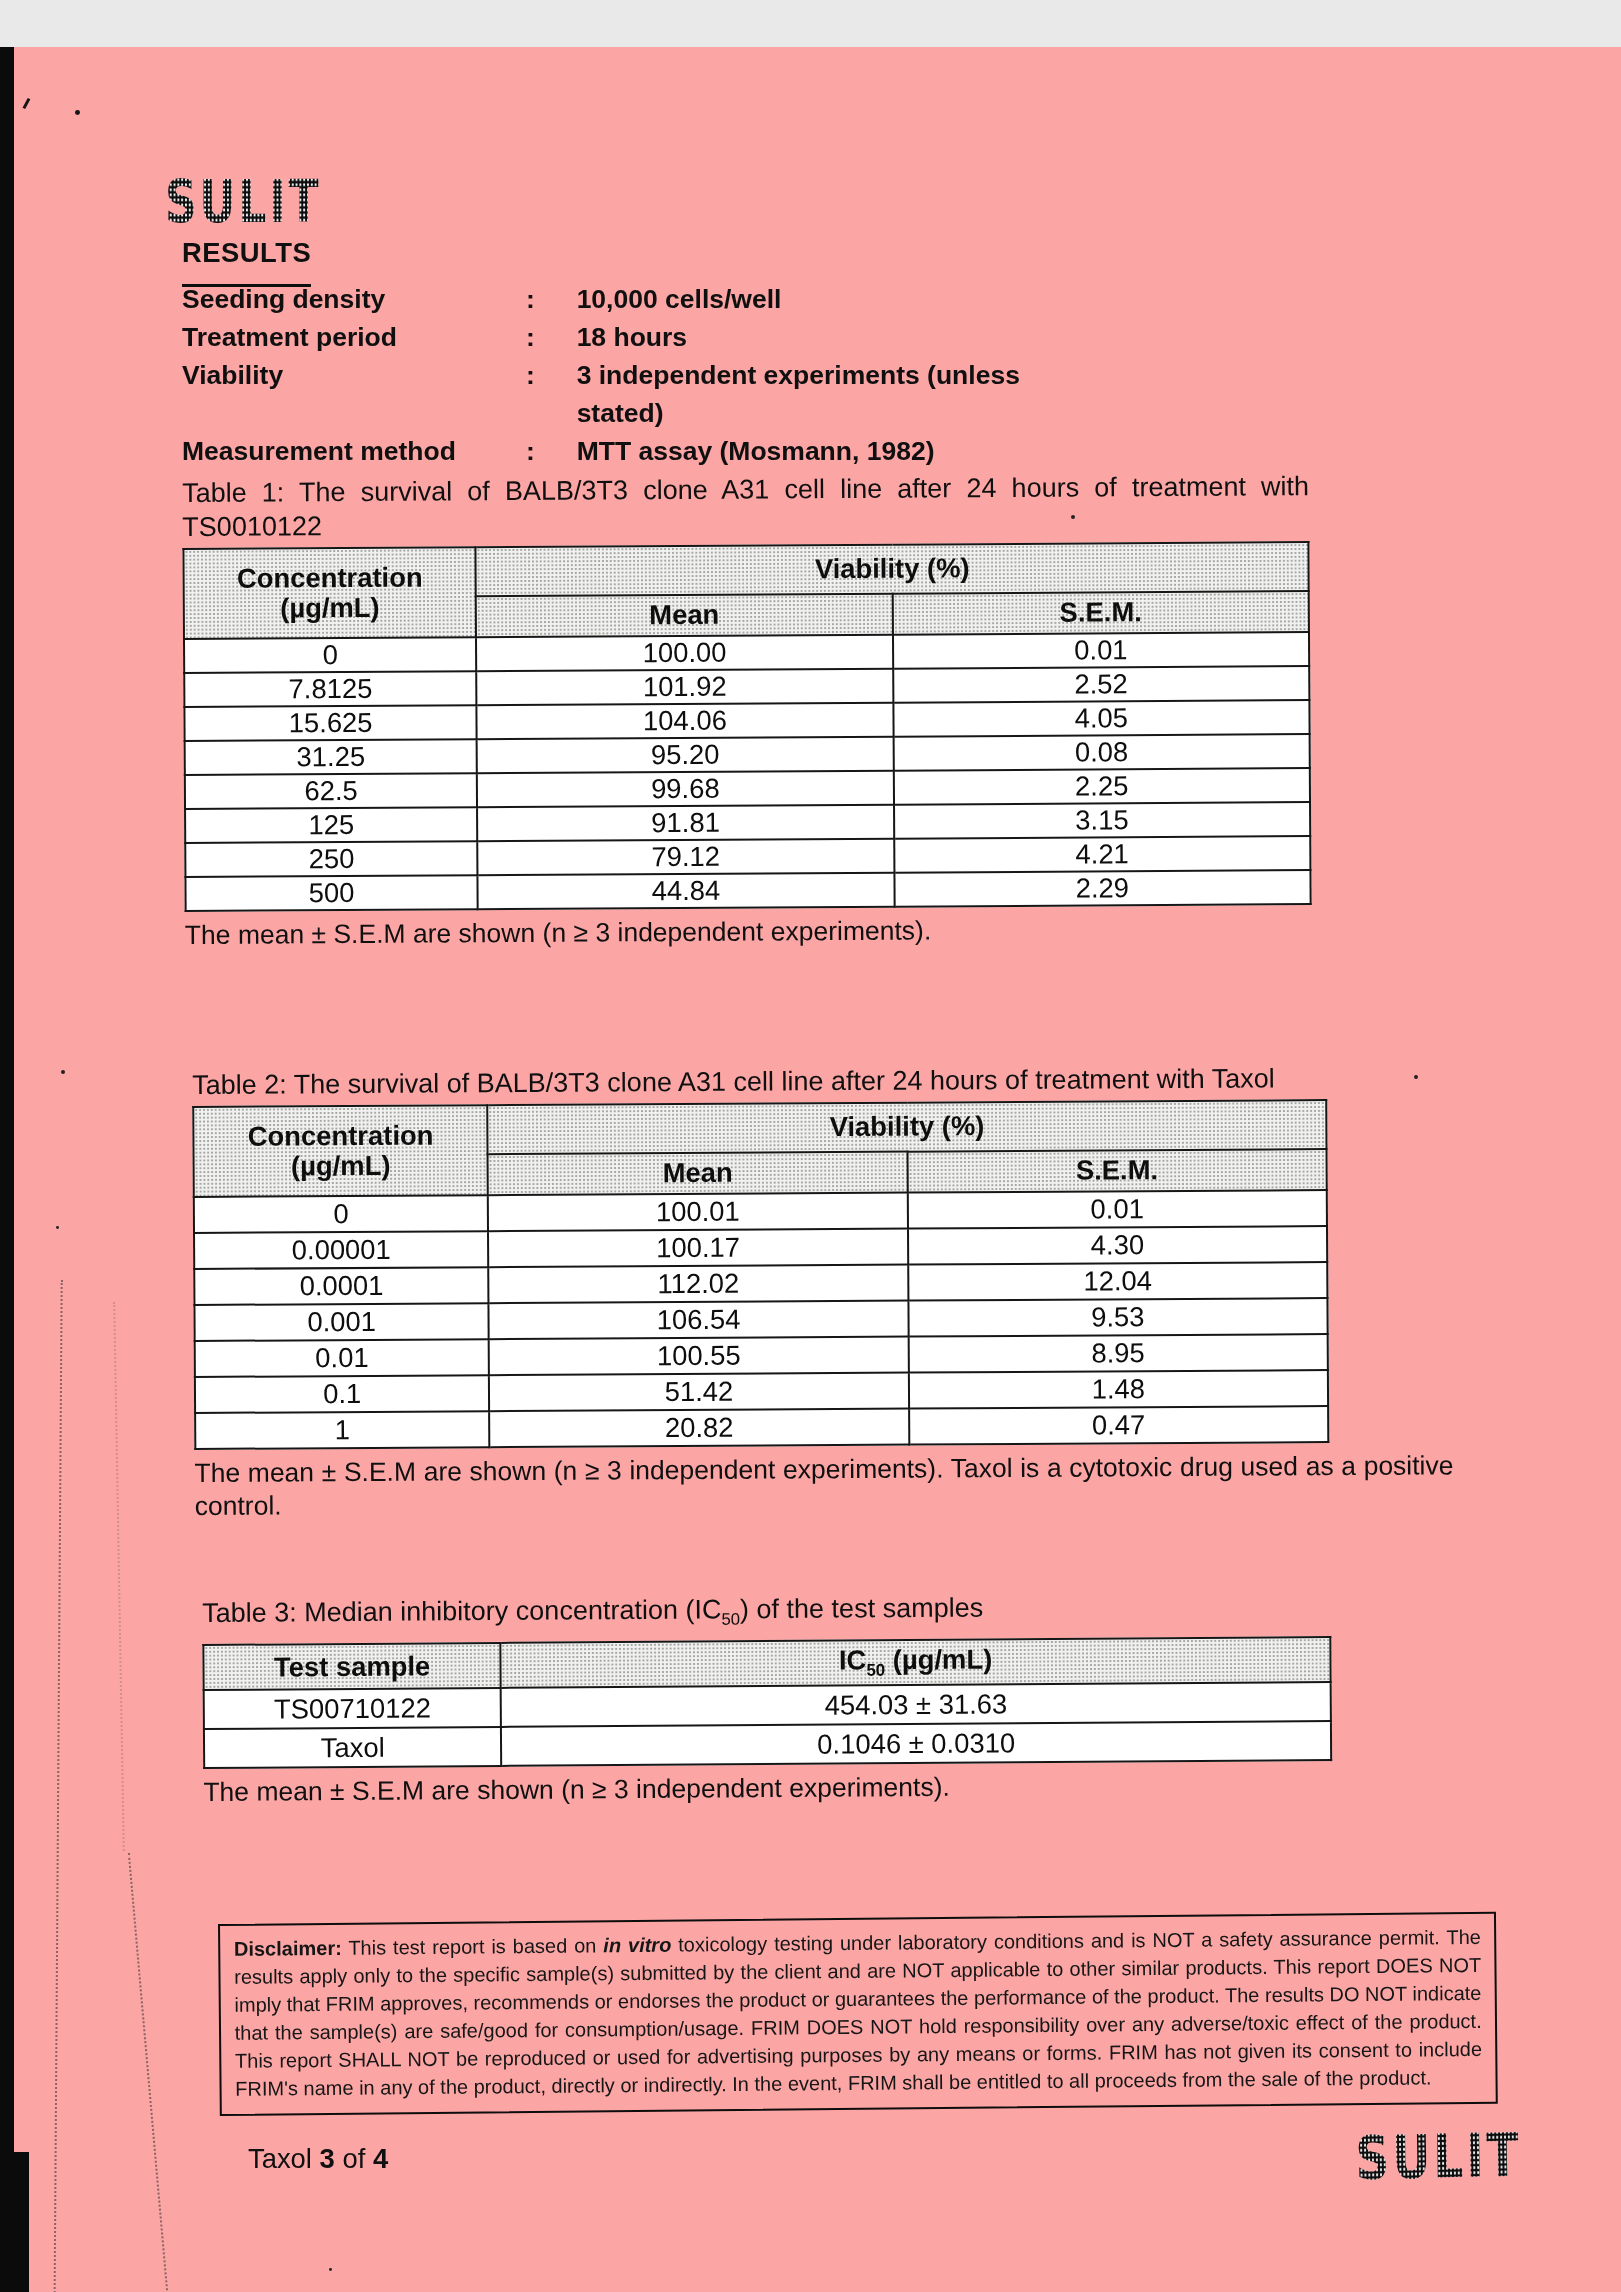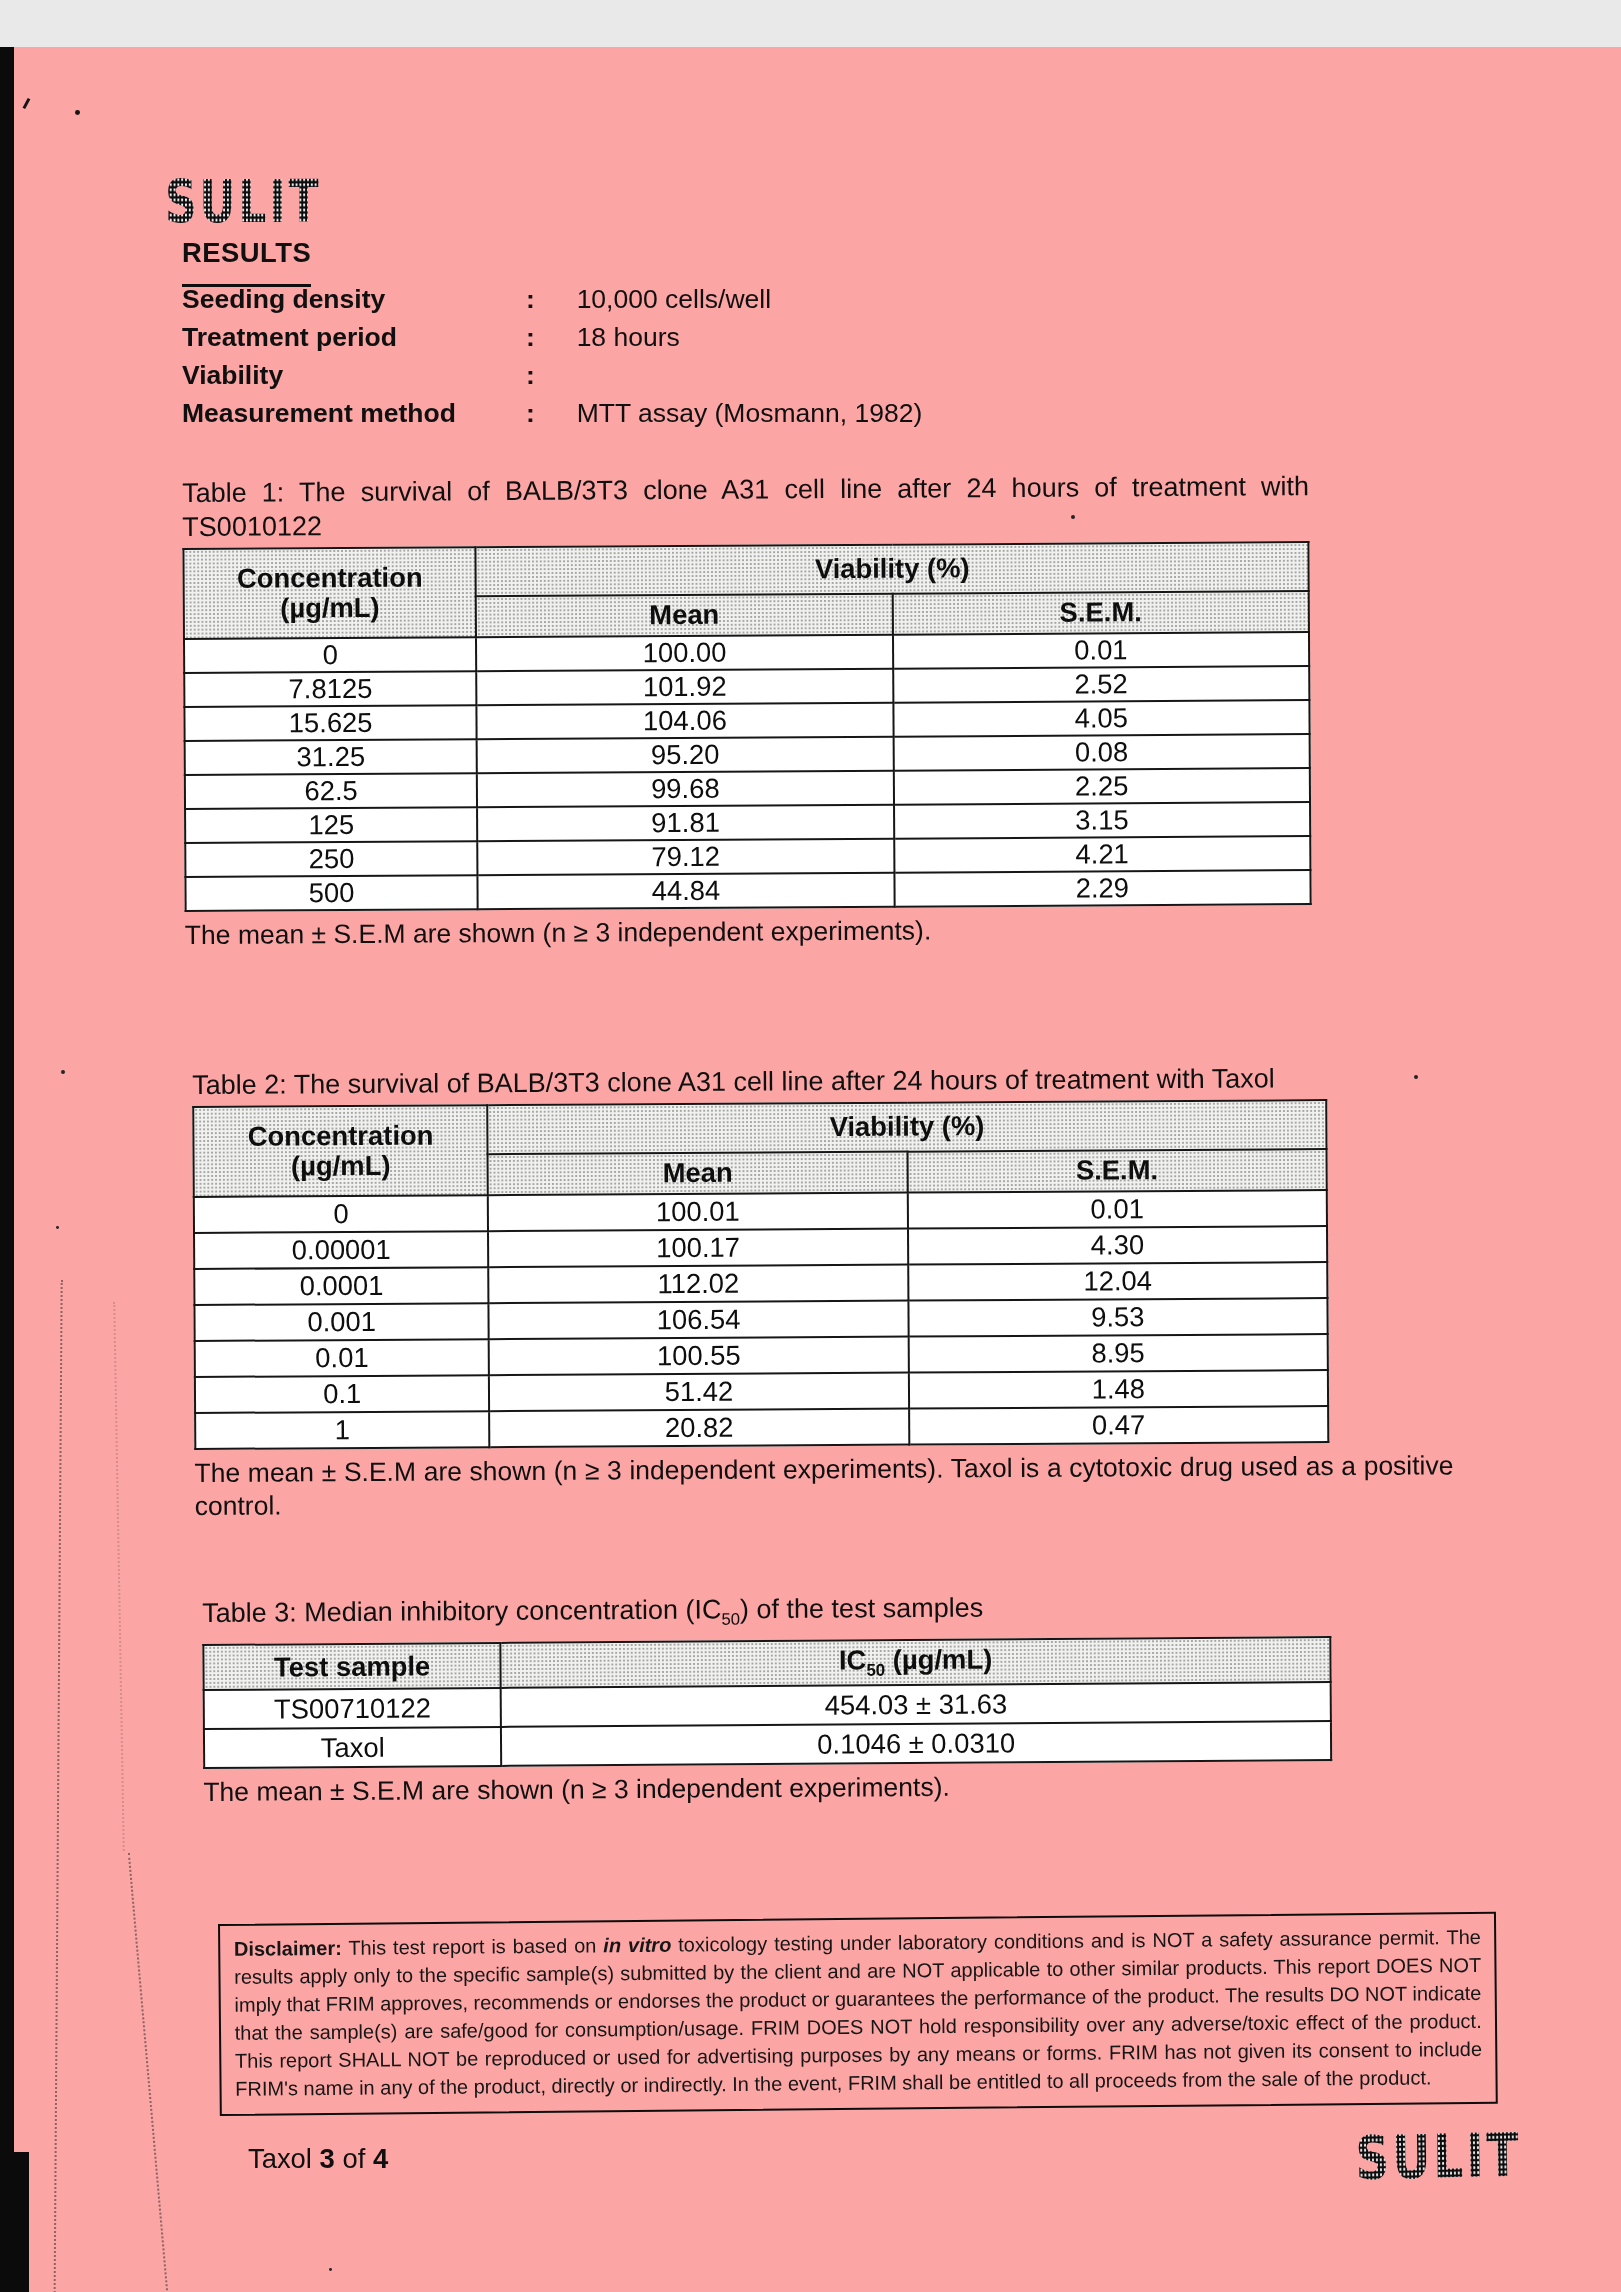--- a/index.html
+++ b/index.html
@@ -44,21 +44,21 @@
   
   .results-title{
     position:absolute;left:182px;top:190px;
     font-size:27.4px;font-weight:bold;letter-spacing:0.5px;
     border-bottom:3.9px solid #0e0e0e;padding-bottom:15px;
   }
   .info-block{position:absolute;left:182px;top:233px;width:882px;}
   .info-row{display:flex;line-height:38px;font-size:26.5px;gap:32px;}
   .info-label{font-weight:bold;width:312px;flex:0 0 auto;}
   .info-colon{font-weight:bold;margin-right:9.8px;}
-  .info-value{font-weight:normal;}
+  .info-value{font-weight:bold;}
   
   .tblock{position:absolute;transform-origin:left top;}
   .tb1{left:182px;top:429px;width:1127px;transform:rotate(-.35deg);}
   .tb2{left:192px;top:1021px;width:1135px;transform:rotate(-.35deg);}
   .tb3{left:202px;top:1549px;width:1129px;transform:rotate(-.4deg);}
   .tcaption{font-size:27px;line-height:34px;margin-bottom:3.9px;text-align:justify;}
   .tcaption.nowrapcap{white-space:nowrap;text-align:left;width:1274px;}
   .dtable{border-collapse:collapse;width:100%;background:#fff;border:2.9px solid #0f0f0f;table-layout:fixed;}
   .dtable td,.dtable th{border:2px solid #161616;text-align:center;padding:0;font-size:27.4px;color:#0e0e0e;line-height:1.1;}
   .dtable th{font-weight:bold;}
@@ -125,20 +125,21 @@
       <span class="info-value">10,000 cells/well</span>
     </div>
     <div class="info-row">
       <span class="info-label">Treatment period</span>
       <span class="info-colon">:</span>
       <span class="info-value">18 hours</span>
     </div>
     <div class="info-row">
       <span class="info-label">Viability</span>
       <span class="info-colon">:</span>
+      <span class="info-value">3 independent experiments (unless stated)</span>
     </div>
     <div class="info-row">
       <span class="info-label">Measurement method</span>
       <span class="info-colon">:</span>
       <span class="info-value">MTT assay (Mosmann, 1982)</span>
     </div>
   </div>
 
   <div class="tblock tb1">
     <div class="tcaption">Table 1: The survival of BALB/3T3 clone A31 cell line after 24 hours of treatment with TS0010122</div>

